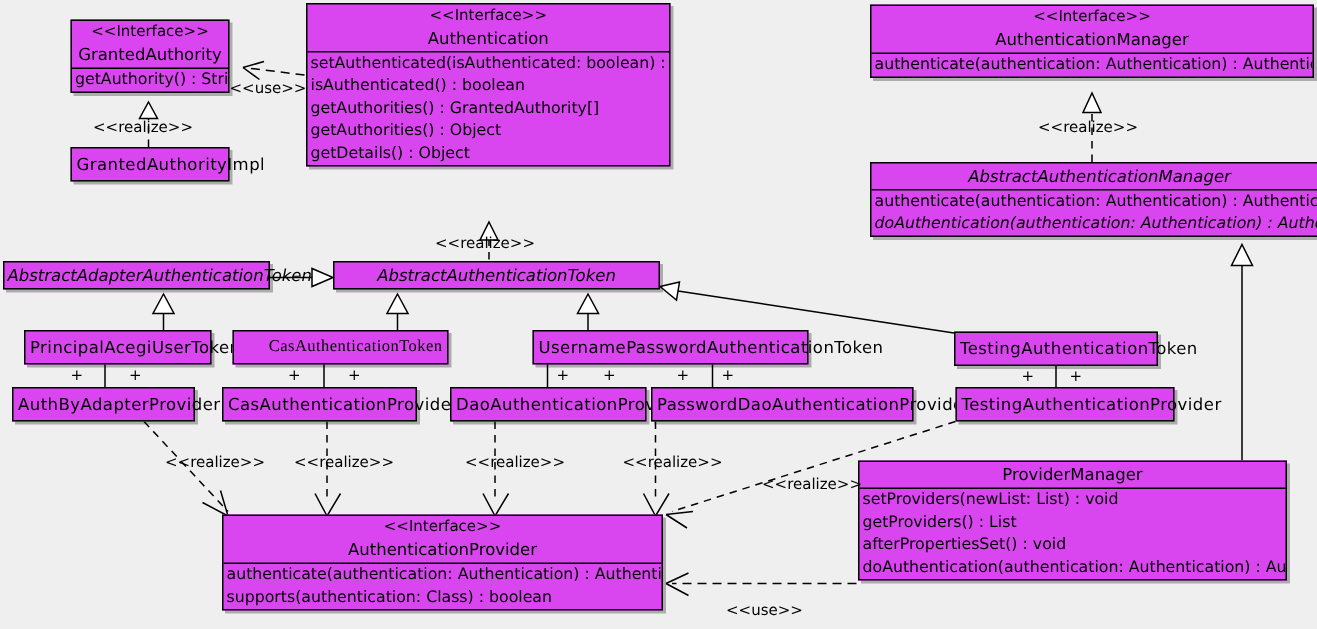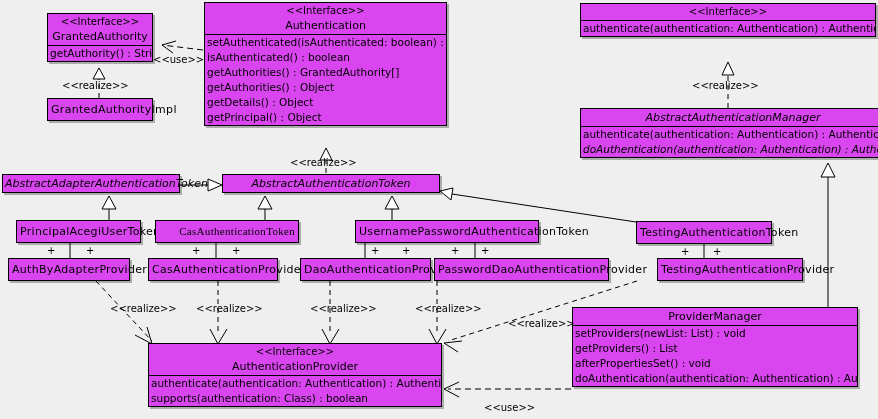--- a/index.html
+++ b/index.html
@@ -263,27 +263,27 @@
     <div class="uml-head">
       <span class="uml-stereo">&lt;&lt;Interface&gt;&gt;</span>
       <span class="uml-name">Authentication</span>
     </div>
     <div class="uml-compartment">
       <span class="uml-op">setAuthenticated(isAuthenticated: boolean) : void</span>
       <span class="uml-op">isAuthenticated() : boolean</span>
       <span class="uml-op">getAuthorities() : GrantedAuthority[]</span>
       <span class="uml-op">getAuthorities() : Object</span>
       <span class="uml-op">getDetails() : Object</span>
-      <span class="uml-op">getPrincipal() : Object</span>
     </div>
   </div>
 
   <div class="uml-box" style="left:580px; top:3px; width:296px;">
     <div class="uml-head">
       <span class="uml-stereo">&lt;&lt;Interface&gt;&gt;</span>
+      <span class="uml-name">AuthenticationManager</span>
     </div>
     <div class="uml-compartment">
       <span class="uml-op">authenticate(authentication: Authentication) : Authentication</span>
     </div>
   </div>
 
   <div class="uml-box" style="left:580px; top:108px; width:306px;">
     <div class="uml-head">
       <span class="uml-name abstract">AbstractAuthenticationManager</span>
     </div>
@@ -346,21 +346,21 @@
       <span class="uml-name">DaoAuthenticationProvider</span>
     </div>
   </div>
 
   <div class="uml-box compact" style="left:434px; top:258px; width:175px;">
     <div class="uml-head">
       <span class="uml-name">PasswordDaoAuthenticationProvider</span>
     </div>
   </div>
 
-  <div class="uml-box compact" style="left:637px; top:258px; width:146px;margin-left:20px;">
+  <div class="uml-box compact" style="left:637px; top:258px; width:146px;">
     <div class="uml-head">
       <span class="uml-name">TestingAuthenticationProvider</span>
     </div>
   </div>
 
   <div class="uml-box" style="left:148px; top:343px; width:294px;">
     <div class="uml-head">
       <span class="uml-stereo">&lt;&lt;Interface&gt;&gt;</span>
       <span class="uml-name">AuthenticationProvider</span>
     </div>

